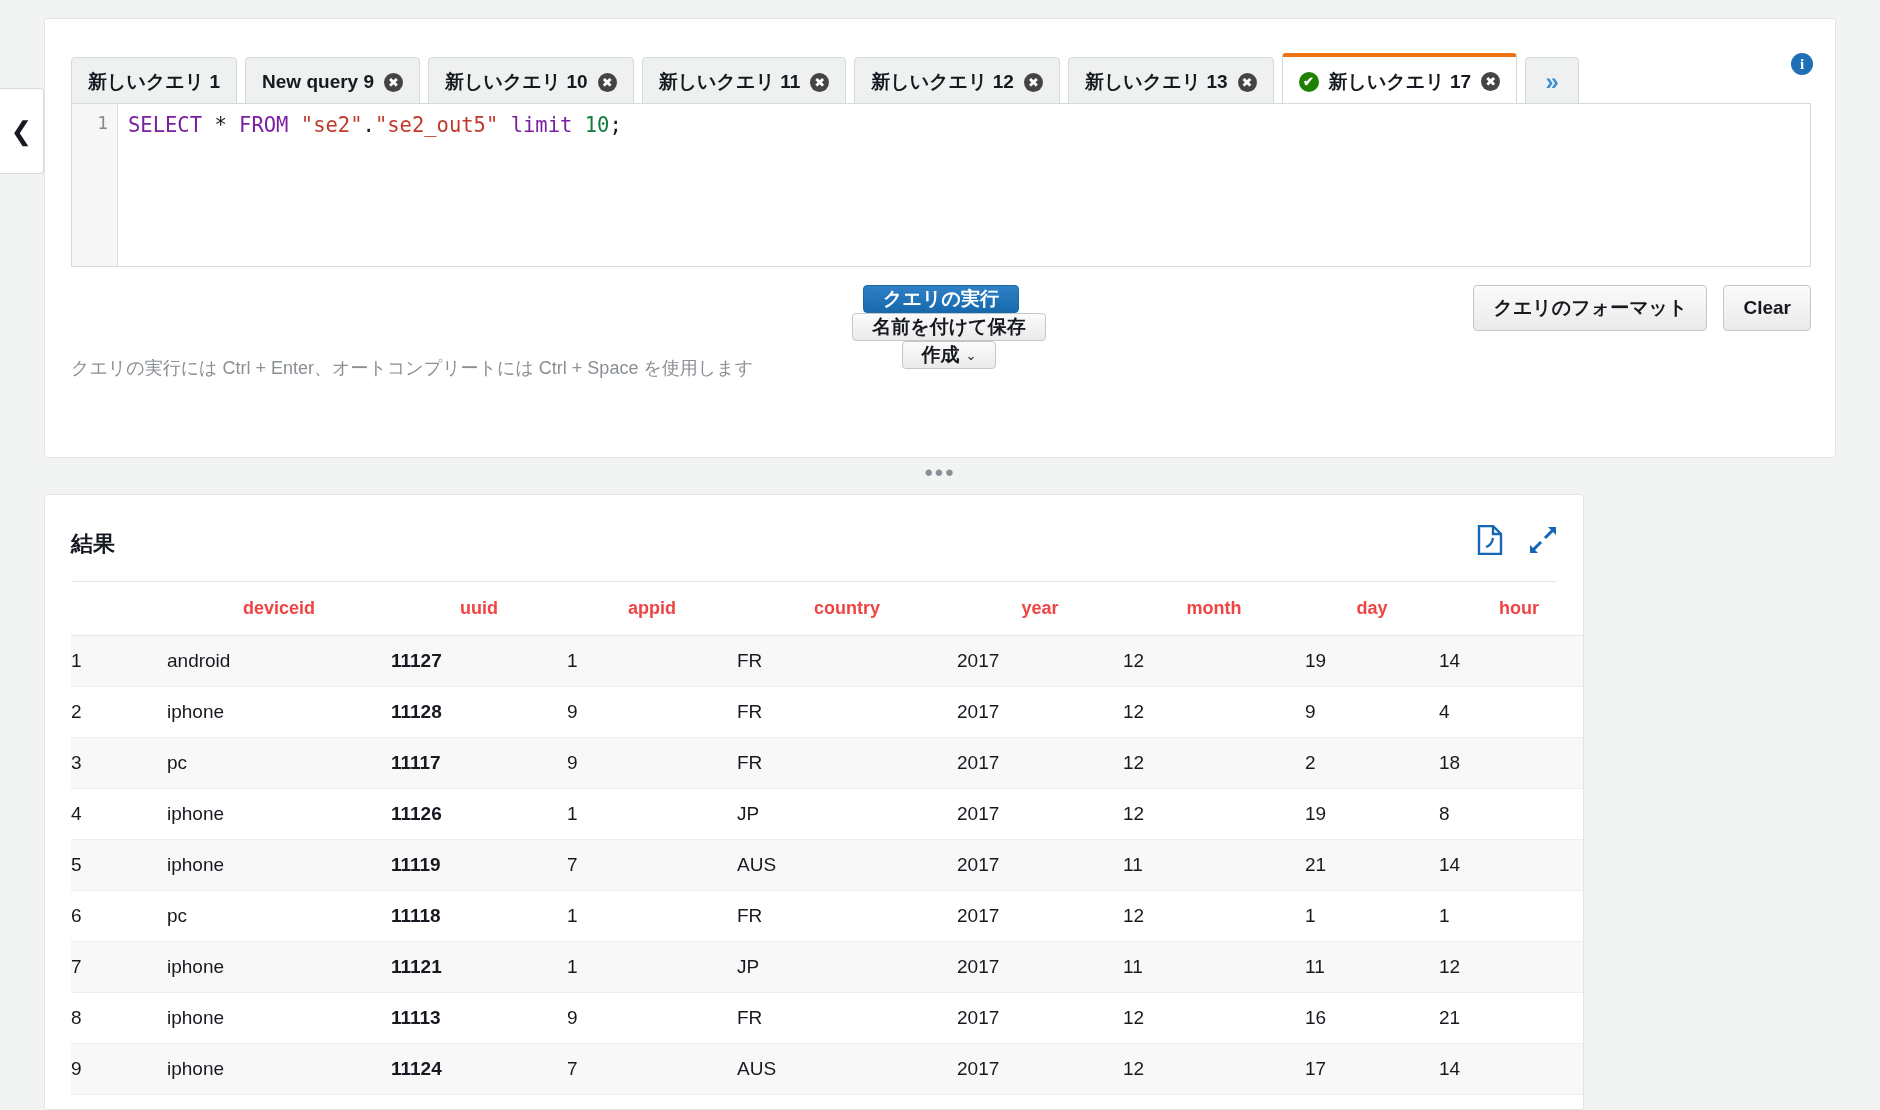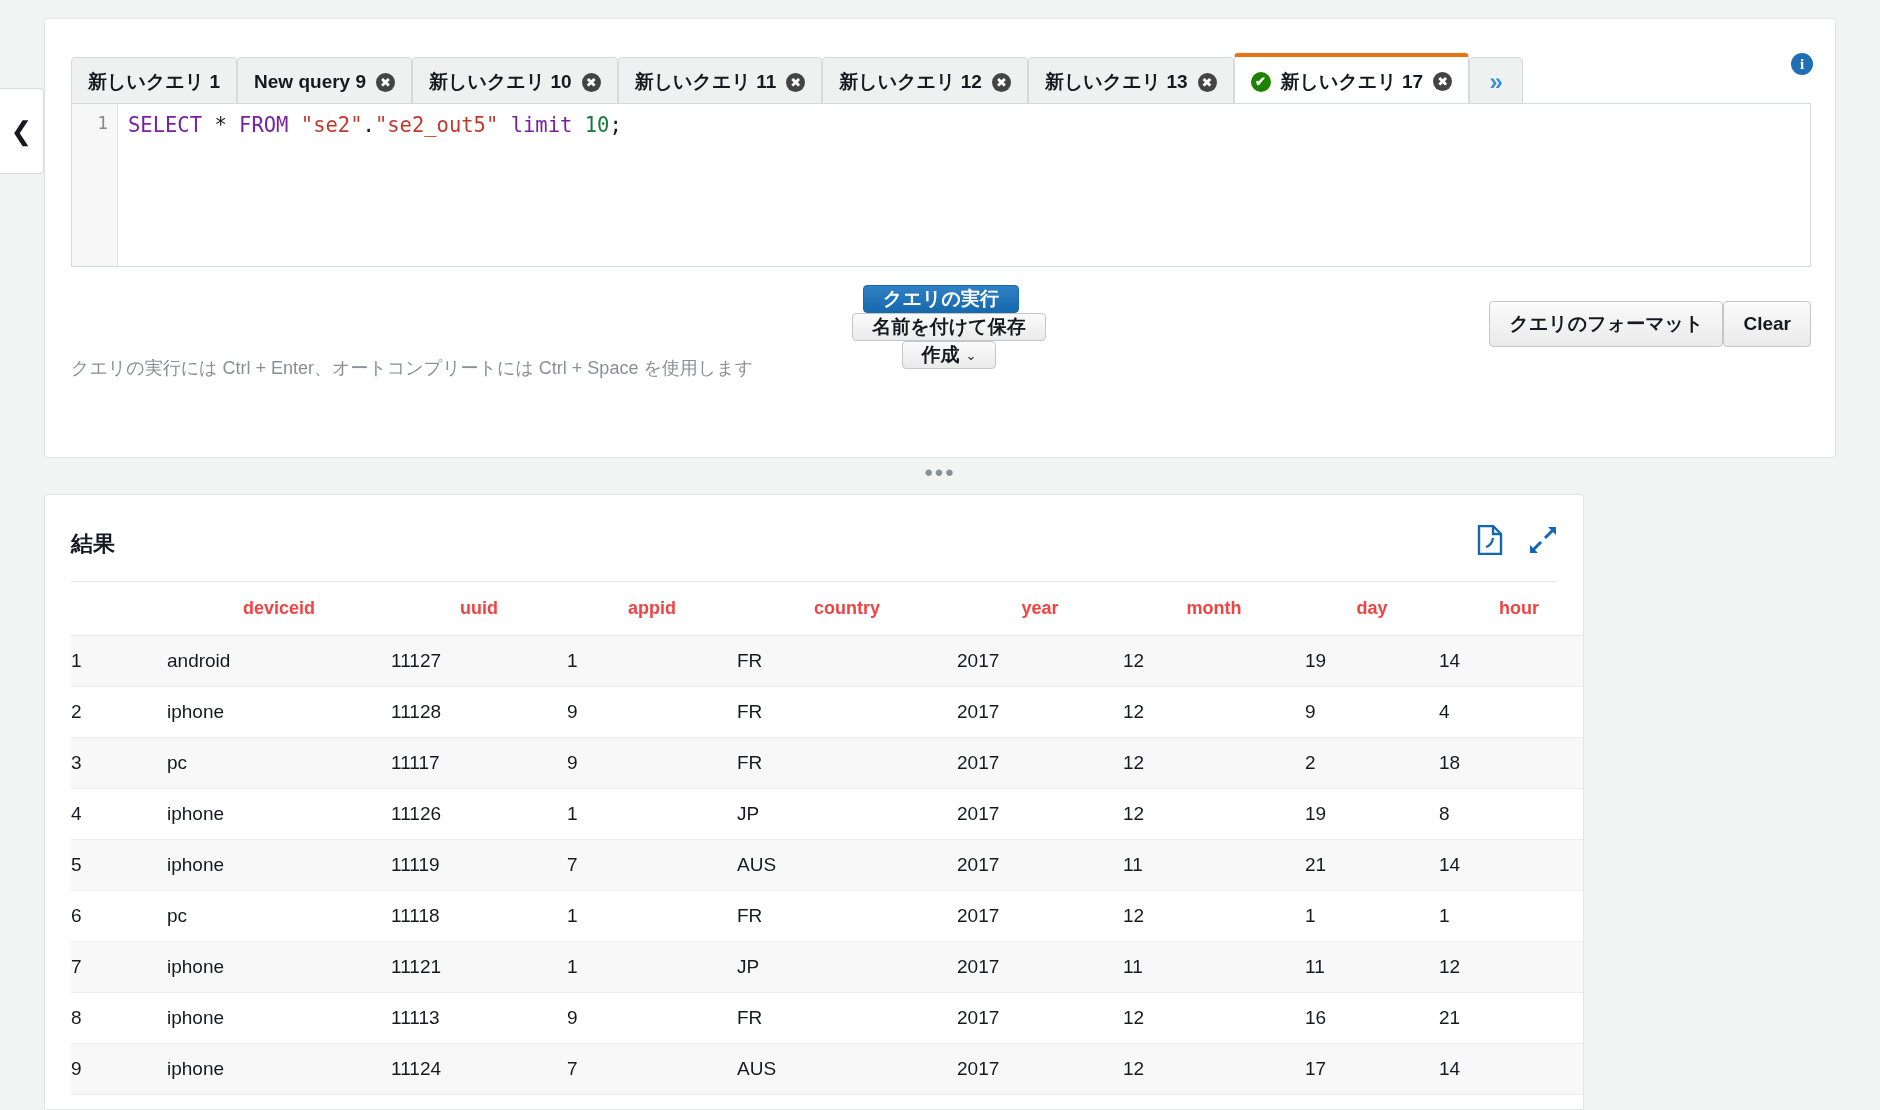--- a/index.html
+++ b/index.html
@@ -40,21 +40,21 @@
     width: 22px; height: 22px; border-radius: 50%;
     background: #1f6fb5; color: #fff;
     font-size: 15px; font-weight: bold; font-family: "Liberation Serif", serif;
     display: flex; align-items: center; justify-content: center;
     cursor: pointer;
   }
 
   
   .tabbar {
     position: absolute; left: 26px; top: 34px;
-    display: flex; align-items: flex-end; 
+    display: flex; align-items: flex-end; gap: 8px;
   }
   .tab {
     height: 50px;
     background: #eff0f0;
     border: 1px solid #d5dbdb;
     border-radius: 4px 4px 0 0;
     display: flex; align-items: center; gap: 10px;
     padding: 0 16px;
     font-size: 19px; font-weight: bold; color: #16191f;
     cursor: pointer;
@@ -142,22 +142,22 @@
     border: 1px solid #c4c7ca;
     color: #16191f;
   }
   .btn .caret { font-size: 13px; font-weight: normal; }
   .stats {
     margin-left: 16px;
     font-size: 19px; color: #16191f;
     white-space: nowrap;
   }
   .right-btns {
-    position: absolute; right: 0; top: 16px;
-    display: flex; gap: 0; align-items: center;
+    position: absolute; right: 0; top: 0;
+    display: flex; gap: 16px; align-items: center;
   }
   .hint {
     position: absolute; left: 26px; top: 337px;
     font-size: 18px; color: #8a8f94;
     white-space: nowrap;
   }
 
   
   .splitter {
     position: absolute; left: 0; right: 0; top: 462px;
@@ -204,21 +204,21 @@
     border-bottom: 1px solid #e4e6e8;
   }
   table.results td {
     padding: 14px 0;
     color: #16191f;
     border-bottom: 1px solid #eceef0;
   }
   table.results tbody tr:nth-child(odd) { background: #f8f8f8; }
   .c-idx   { width: 96px; }
   .c-dev   { width: 224px; }
-  .c-uuid  { width: 176px; }
+  .c-uuid  { width: 176px; font-weight: bold; }
   .c-appid { width: 170px; margin-left: 7px; }
   .c-ctry  { width: 220px; }
   .c-year  { width: 166px; }
   .c-month { width: 182px; }
   .c-day   { width: 134px; }
   .c-hour  { width: 160px; }
 </style>
 </head>
 <body>
 

